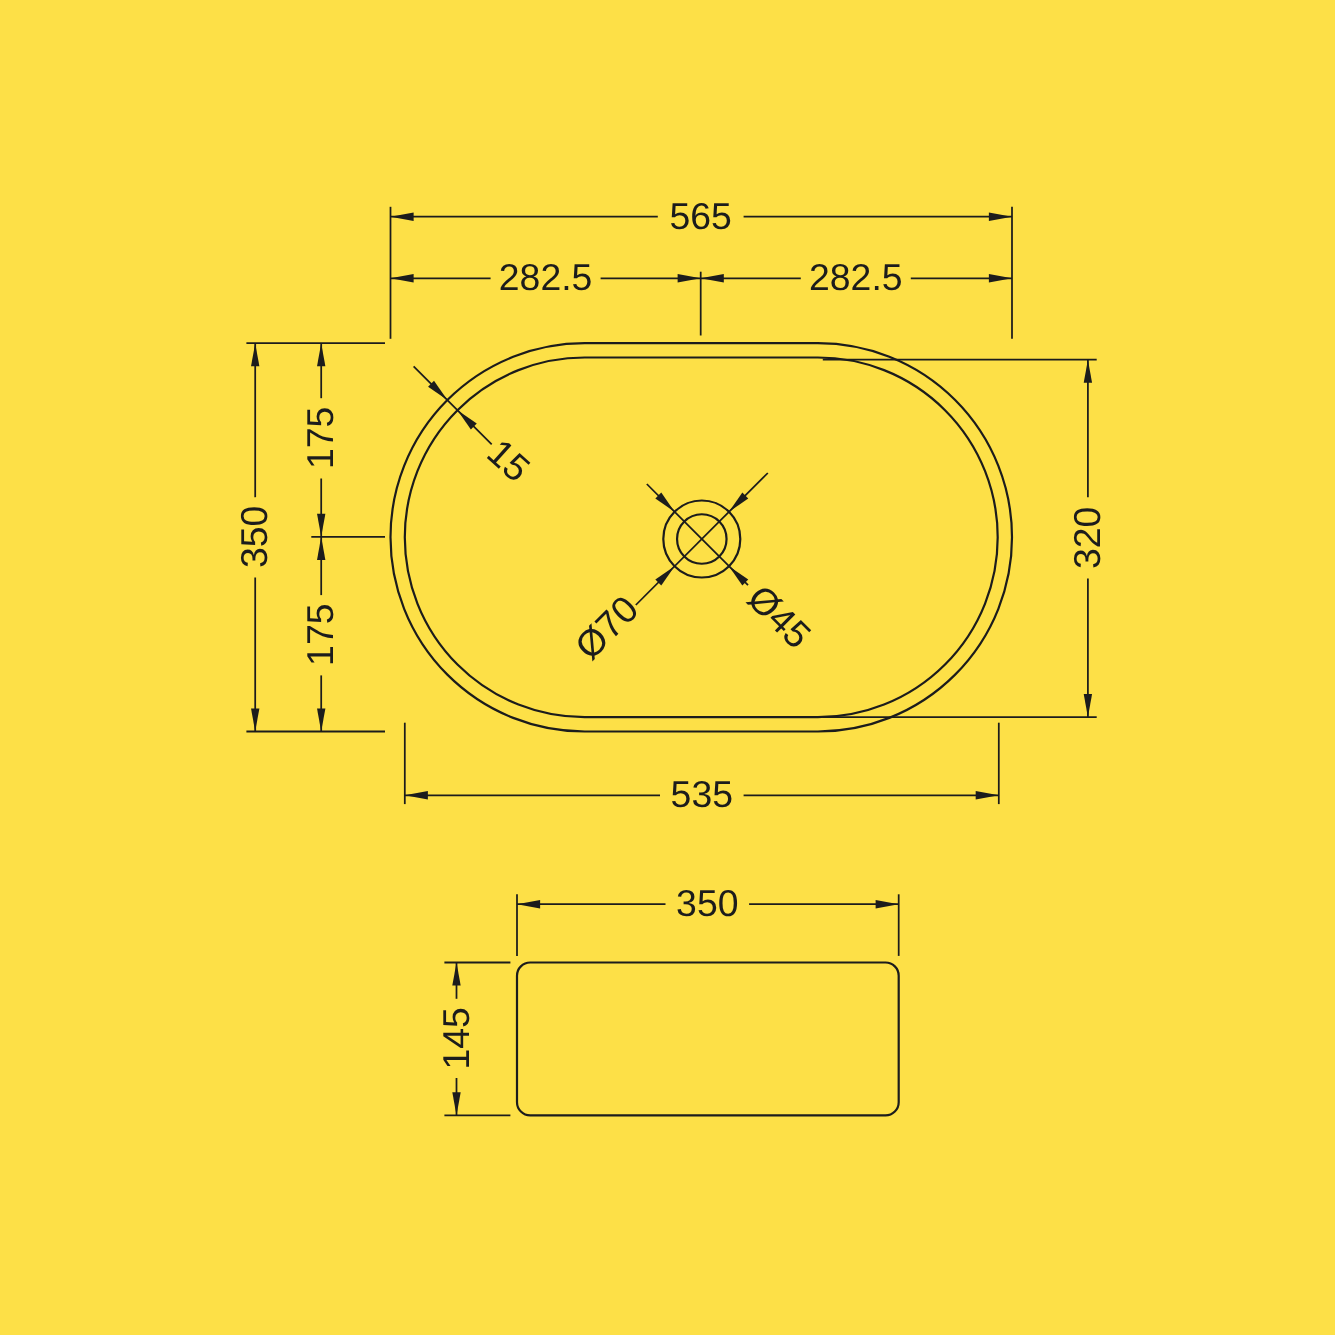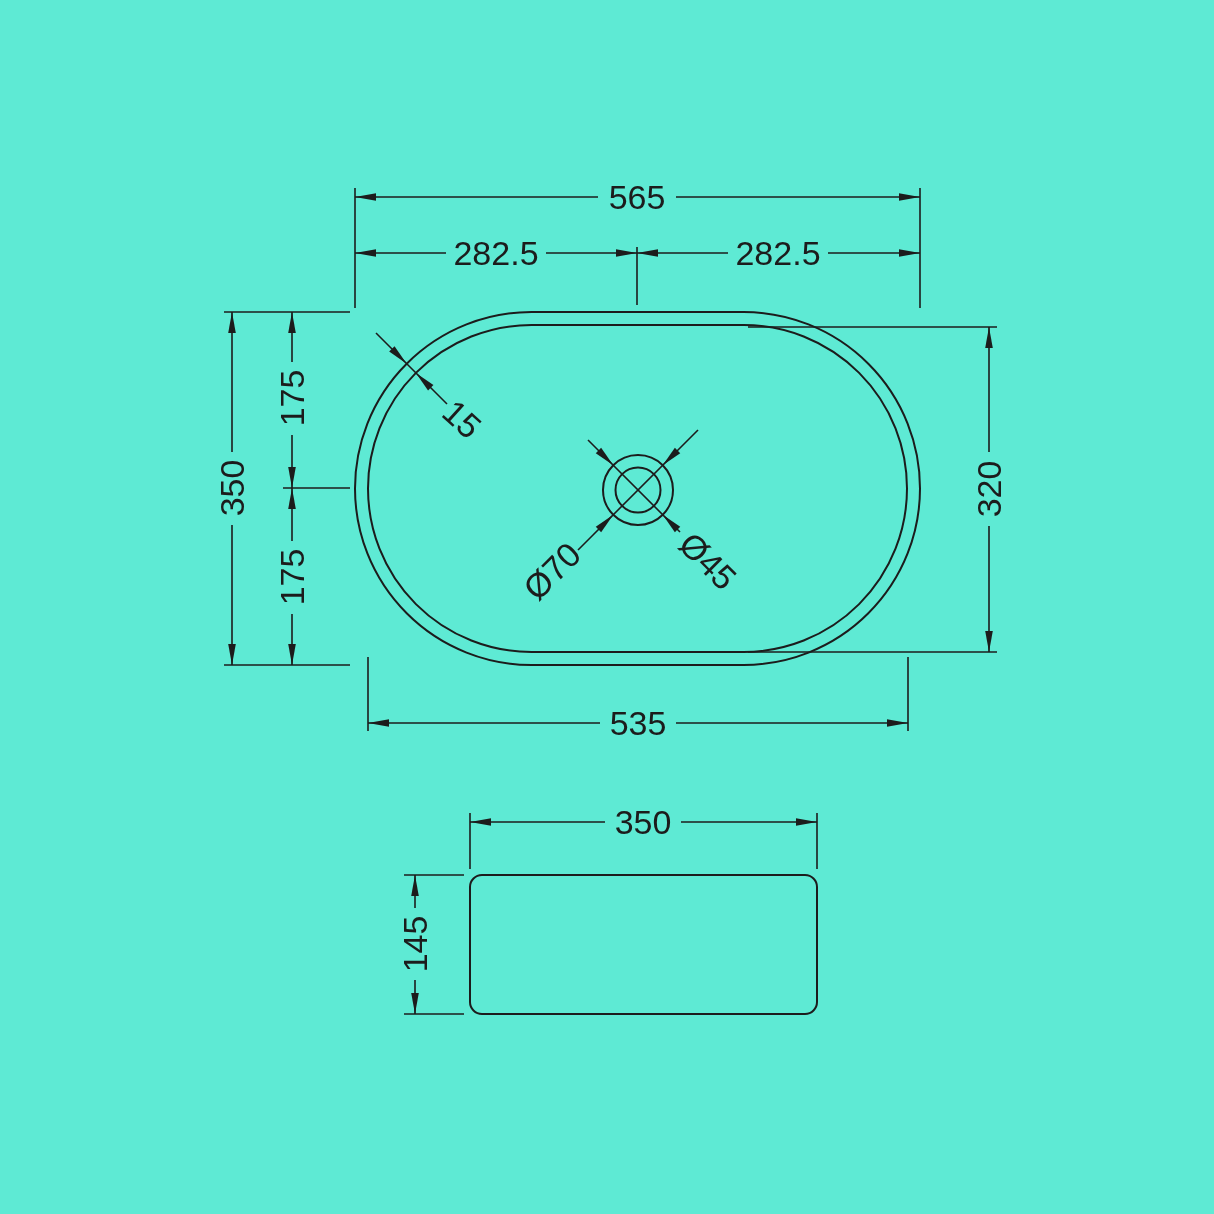--- a/index.html
+++ b/index.html
@@ -4,21 +4,21 @@
 <style>
   html, body {
     margin: 0;
     padding: 0;
     background: #ffffff;
   }
   .canvas {
     position: relative;
     width: 1214px;
     height: 1214px;
-    background: #5eead4;
+    background: #fde047;
     font-family: "Liberation Sans", sans-serif;
   }
   svg.drawing {
     position: absolute;
     left: 0;
     top: 0;
     width: 1214px;
     height: 1214px;
   }
   .outline {

